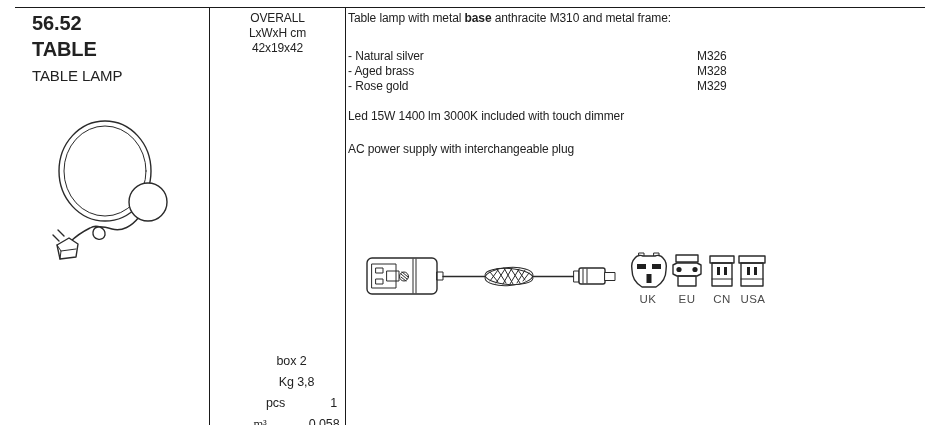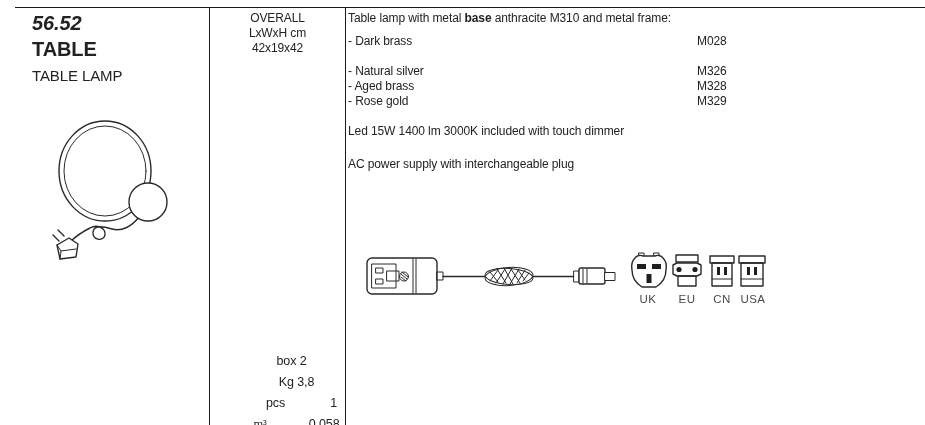--- a/index.html
+++ b/index.html
@@ -10,21 +10,21 @@
     font-family:"Liberation Sans", sans-serif;
     letter-spacing:-0.1px;
   }
   .rule { position:absolute; background:#1a1a1a; }
   #rule-top { left:15px; top:7px; width:910px; height:1px; }
   #rule-v1 { left:209px; top:7px; width:1px; height:418px; }
   #rule-v2 { left:345px; top:7px; width:1px; height:418px; }
 
   
   .col-left { position:absolute; left:32px; top:10px; }
-  .prod-code { font-size:20px; font-weight:bold; line-height:27px; margin:0;font-style:italic; }
+  .prod-code { font-size:20px; font-weight:bold; line-height:27px; margin:0; }
   .prod-name { font-size:20px; font-weight:bold; line-height:25px; margin:0; }
   .prod-type { font-size:15px; line-height:16px; margin-top:6px; }
 
   
   .mid-top { position:absolute; left:210px; top:11px; width:135px; text-align:center;
              font-size:12px; line-height:15px; }
   .mid-bottom { position:absolute; left:210px; top:351px; width:135px; text-align:center;
                 font-size:12.5px; line-height:21px; }
   .pack-row span { display:inline-block;margin-left:38px; }
   .pack-gap-lg { margin-right:10px; }
@@ -92,24 +92,20 @@
     <span class="pack-gap-sm">pcs</span><span>1</span>
   </div>
   <div class="pack-row">
     <span class="pack-gap-xs">m³</span><span>0,058</span>
   </div>
 </div>
 
 <div class="col-right">
   <p><span>Table lamp with metal </span><b>base</b><span> anthracite M310 and metal frame:</span></p>
   <div class="gap8"></div>
-  <div class="finish-row">
-    <span>- Dark brass</span>
-    <span class="fcode">M028</span>
-  </div>
   <div class="gap15"></div>
   <div class="finish-row">
     <span>- Natural silver</span>
     <span class="fcode">M326</span>
   </div>
   <div class="finish-row">
     <span>- Aged brass</span>
     <span class="fcode">M328</span>
   </div>
   <div class="finish-row">

